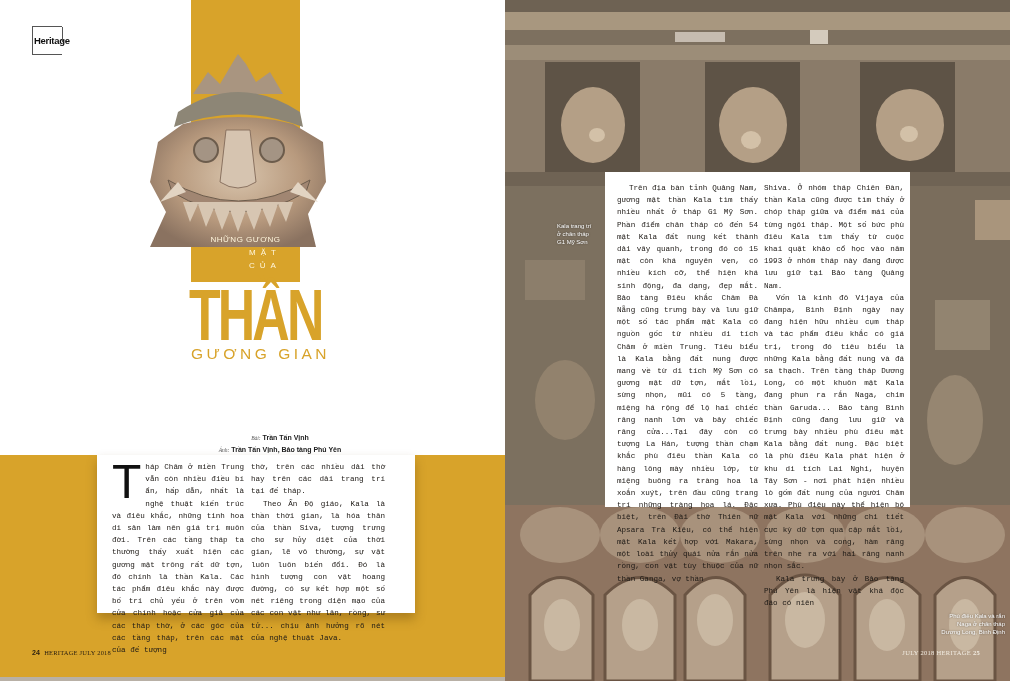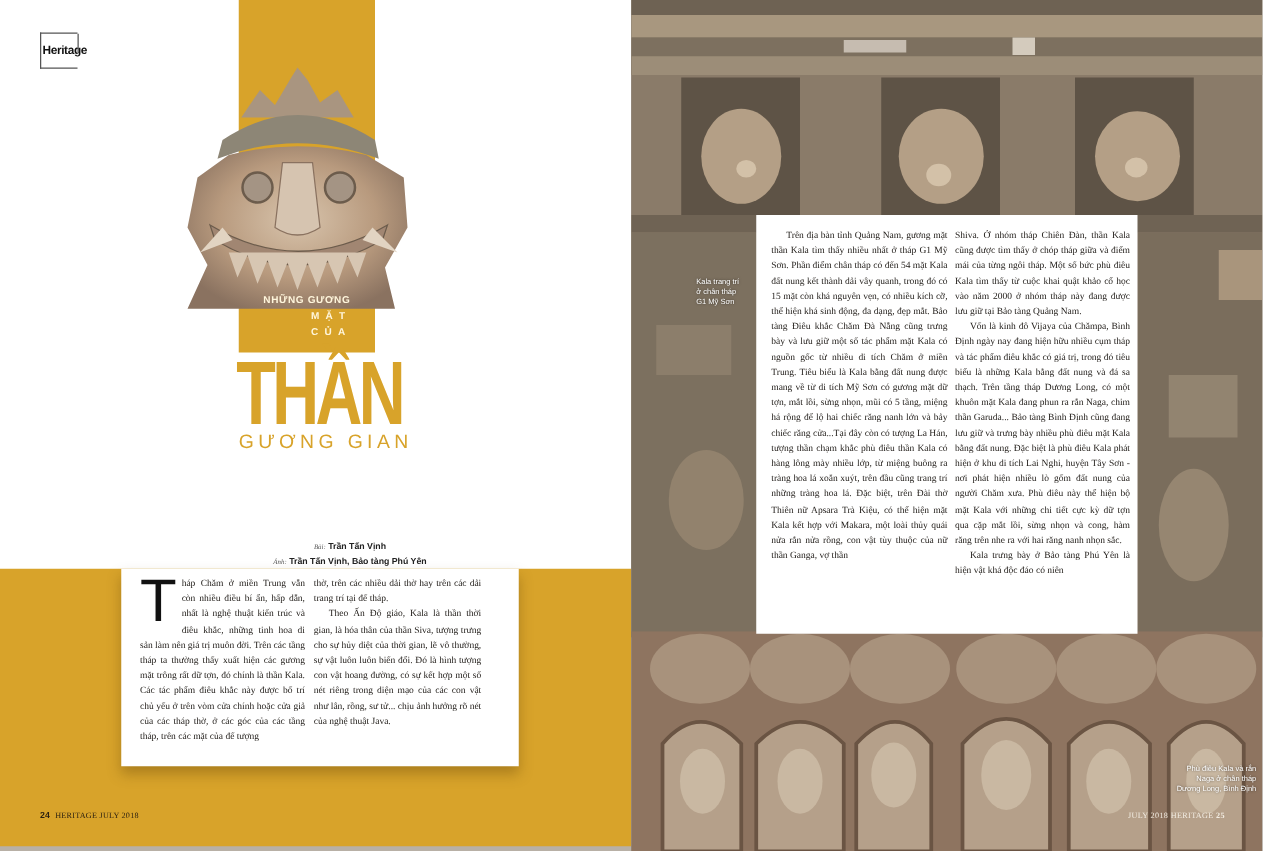--- a/index.html
+++ b/index.html
@@ -10,36 +10,36 @@
 
   
   .left-page { position: absolute; left: 0; top: 0; width: 505px; height: 681px; background: #ffffff; overflow: hidden; }
   .heritage-tag { position: absolute; left: 32px; top: 26px; width: 30px; height: 29px; border: 1px solid #555; border-right: none; }
   .heritage-tag::after { content: ""; position: absolute; right: -1px; top: 0; width: 1px; height: 15px; background: #555; }
   .heritage-tag-text { position: absolute; left: 1px; top: 8px; font-family: "Liberation Sans", sans-serif; font-weight: bold; font-size: 9.5px; letter-spacing: -0.3px; color: #111; white-space: nowrap; }
 
   .gold-column { position: absolute; left: 191px; top: 0; width: 109px; height: 282px; background: #d8a32a; }
   .mask-art { position: absolute; left: 138px; top: 32px; width: 200px; height: 218px; }
 
-  .kicker { position: absolute; left: 191px; top: 233px; width: 109px; text-align: center; color: #fff6dc; font-family: "Liberation Sans", sans-serif; font-size: 8px; line-height: 13px; letter-spacing: 0.5px; font-weight: bold; }
+  .kicker { position: absolute; left: 191px; top: 233px; width: 109px; text-align: center; color: #fff6dc; font-family: "Liberation Sans", sans-serif; font-size: 8px; line-height: 13px; letter-spacing: 0.5px; }
   .kicker .l2 { letter-spacing: 5px; display: block; padding-left: 39px; }
 
   .title-big { position: absolute; left: 189px; top: 279px; font-family: "Liberation Sans", sans-serif; font-size: 72px; font-weight: bold; color: #d8a32a; letter-spacing: -4px; transform: scaleX(0.72); transform-origin: left top; line-height: 72px; }
   .title-sub { position: absolute; left: 191px; top: 345px; font-family: "Liberation Sans", sans-serif; font-size: 15.5px; letter-spacing: 3.5px; color: #d8a32a; }
 
   .byline { position: absolute; left: 150px; top: 432px; width: 260px; text-align: center; font-family: "Liberation Sans", sans-serif; font-size: 7px; line-height: 11px; color: #222; }
   .byline .role { font-style: italic; font-size: 5.5px; font-family: "Liberation Serif", serif; color: #555; }
   .byline b { font-weight: bold; }
 
   .gold-band { position: absolute; left: 0; top: 455px; width: 505px; height: 226px; background: #d8a32a; }
   .gold-band::after { content: ""; position: absolute; left: 0; bottom: 0; width: 505px; height: 4px; background: #b8b0a6; }
   .text-card { position: absolute; left: 97px; top: 455px; width: 318px; height: 158px; background: #ffffff; box-shadow: 0 6px 10px rgba(90,60,10,0.35); }
 
   .col { position: absolute; font-size: 7.6px; line-height: 12.2px; text-align: justify; color: #1d1915; }
-  .col p { margin: 0; }
+  .col p { margin: 0; font-family: Liberation Mono, monospace; }
   .col p.indent { text-indent: 12px; }
   .drop-cap { float: left; font-family: "Liberation Sans", sans-serif; font-size: 48px; line-height: 36px; height: 36px; margin: 3px 4px 0 0; color: #111; }
 
   .folio-left { position: absolute; left: 32px; top: 649px; font-size: 6.5px; letter-spacing: 0.2px; color: #2a1f10; }
   .folio-left b { font-size: 7px; margin-right: 4px; font-family: "Liberation Sans", sans-serif; }
 
   
   .right-page { position: absolute; left: 505px; top: 0; width: 505px; height: 681px; overflow: hidden; background: #7a6e5f; }
   .photo-top { position: absolute; left: 0; top: 0; width: 505px; height: 510px; }
   .photo-bottom { position: absolute; left: 0; top: 505px; width: 505px; height: 176px; }
@@ -189,21 +189,21 @@
       <div>ở chân tháp</div>
       <div>G1 Mỹ Sơn</div>
     </div>
 
     <div class="article-card"></div>
 
     <div class="col" style="left:112px; top:182px; width:141px;">
       <p class="indent">Trên địa bàn tỉnh Quảng Nam, gương mặt thần Kala tìm thấy nhiều nhất ở tháp G1 Mỹ Sơn. Phần điểm chân tháp có đến 54 mặt Kala đất nung kết thành dải vây quanh, trong đó có 15 mặt còn khá nguyên vẹn, có nhiều kích cỡ, thể hiện khá sinh động, đa dạng, đẹp mắt. Bảo tàng Điêu khắc Chăm Đà Nẵng cũng trưng bày và lưu giữ một số tác phẩm mặt Kala có nguồn gốc từ nhiều di tích Chăm ở miền Trung. Tiêu biểu là Kala bằng đất nung được mang về từ di tích Mỹ Sơn có gương mặt dữ tợn, mắt lồi, sừng nhọn, mũi có 5 tầng, miệng há rộng để lộ hai chiếc răng nanh lớn và bảy chiếc răng cửa...Tại đây còn có tượng La Hán, tượng thần chạm khắc phù điêu thần Kala có hàng lông mày nhiều lớp, từ miệng buông ra tràng hoa lá xoắn xuýt, trên đầu cũng trang trí những tràng hoa lá. Đặc biệt, trên Đài thờ Thiên nữ Apsara Trà Kiệu, có thể hiện mặt Kala kết hợp với Makara, một loài thủy quái nửa rắn nửa rồng, con vật tùy thuộc của nữ thần Ganga, vợ thần</p>
     </div>
     <div class="col" style="left:259px; top:182px; width:140px;">
-      <p>Shiva. Ở nhóm tháp Chiên Đàn, thần Kala cũng được tìm thấy ở chóp tháp giữa và điểm mái của từng ngôi tháp. Một số bức phù điêu Kala tìm thấy từ cuộc khai quật khảo cổ học vào năm 2000 ở nhóm tháp này đang được lưu giữ tại Bảo tàng Quảng Nam.</p>
+      <p>Shiva. Ở nhóm tháp Chiên Đàn, thần Kala cũng được tìm thấy ở chóp tháp giữa và điểm mái của từng ngôi tháp. Một số bức phù điêu Kala tìm thấy từ cuộc khai quật khảo cổ học vào năm 1993 ở nhóm tháp này đang được lưu giữ tại Bảo tàng Quảng Nam.</p>
       <p class="indent">Vốn là kinh đô Vijaya của Chămpa, Bình Định ngày nay đang hiện hữu nhiều cụm tháp và tác phẩm điêu khắc có giá trị, trong đó tiêu biểu là những Kala bằng đất nung và đá sa thạch. Trên tầng tháp Dương Long, có một khuôn mặt Kala đang phun ra rắn Naga, chim thần Garuda... Bảo tàng Bình Định cũng đang lưu giữ và trưng bày nhiều phù điêu mặt Kala bằng đất nung. Đặc biệt là phù điêu Kala phát hiện ở khu di tích Lai Nghi, huyện Tây Sơn - nơi phát hiện nhiều lò gốm đất nung của người Chăm xưa. Phù điêu này thể hiện bộ mặt Kala với những chi tiết cực kỳ dữ tợn qua cặp mắt lồi, sừng nhọn và cong, hàm răng trên nhe ra với hai răng nanh nhọn sắc.</p>
       <p class="indent">Kala trưng bày ở Bảo tàng Phú Yên là hiện vật khá độc đáo có niên</p>
     </div>
 
     <div class="caption" style="left:405px; top:612px; text-align:right; width:95px;">
       <div>Phù điêu Kala và rắn</div>
       <div>Naga ở chân tháp</div>
       <div>Dương Long, Bình Định</div>
     </div>
 

